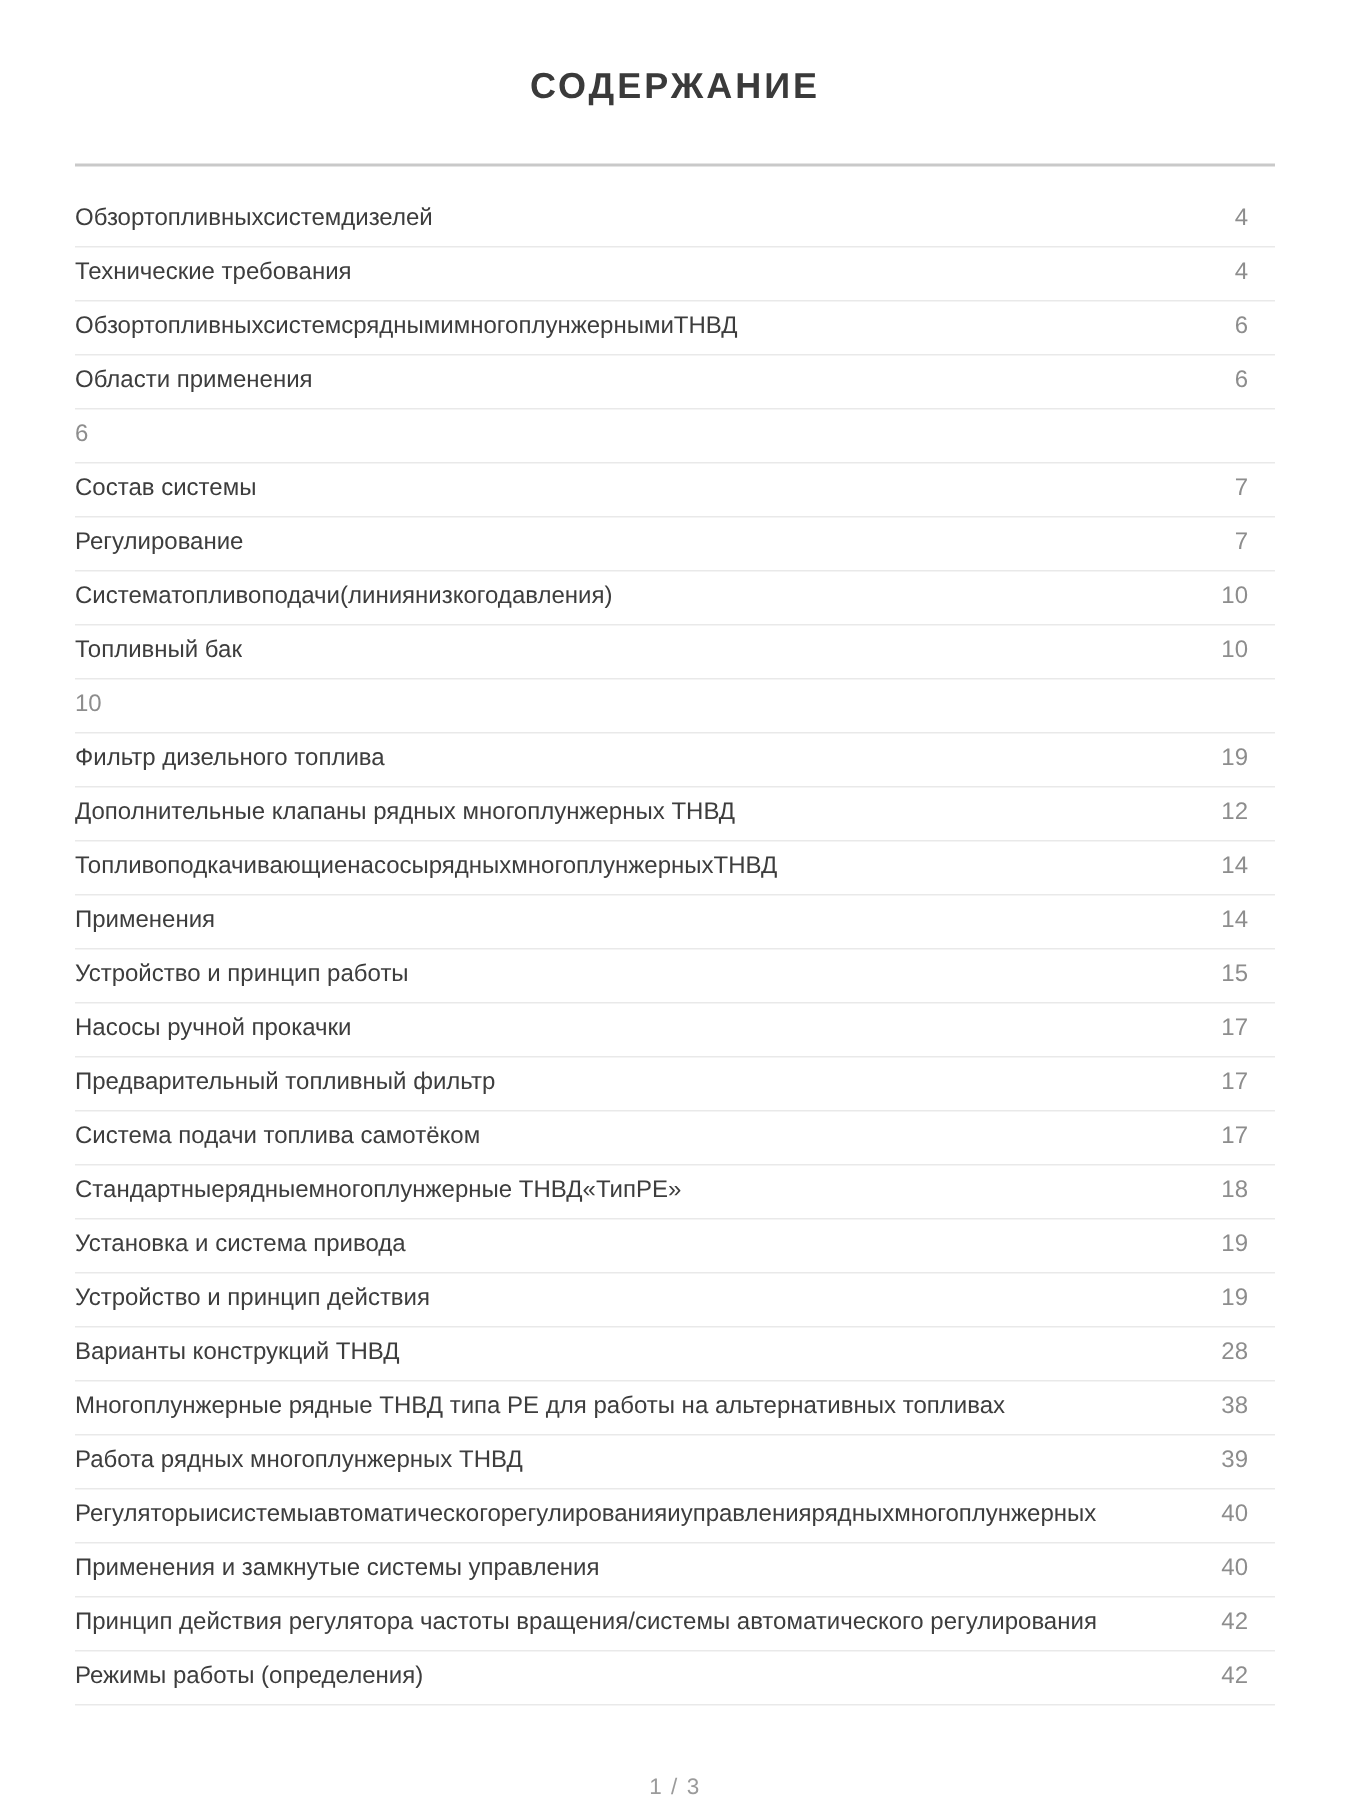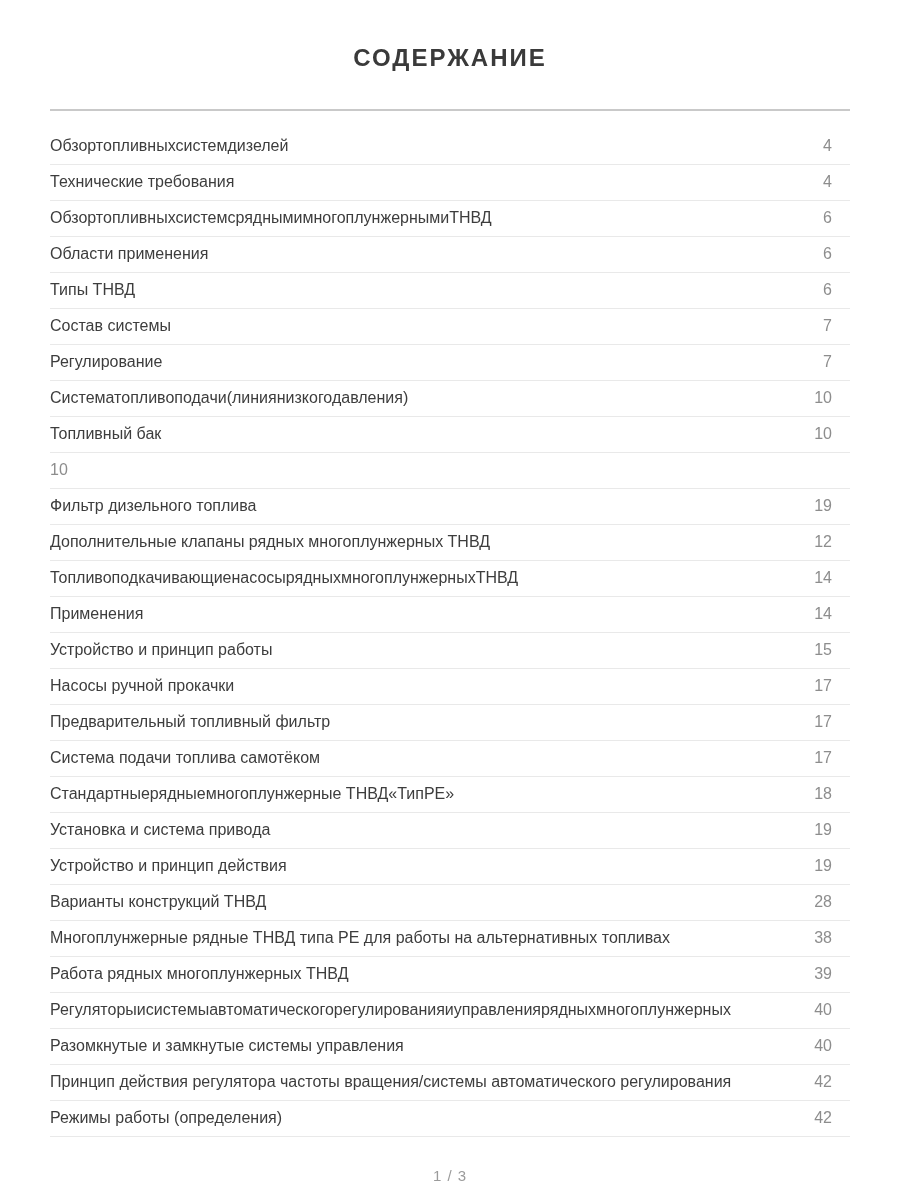--- a/index.html
+++ b/index.html
@@ -60,21 +60,21 @@
     flex:0 0 auto;
     font-size:16px;
     line-height:26px;
     color:var(--muted);
     padding-right:18px;
     text-align:right;
   }
   .toc-row.clip{gap:11px;}
   .toc-row.clip .toc-row-page{padding-right:18px;}
   .pager{
-    margin-top:30px;
+    margin-top:46px;
     text-align:center;
     font-size:15px;
     letter-spacing:1px;
     color:var(--footer);
   }
 </style>
 </head>
 <body>
 
 <div class="doc">
@@ -94,21 +94,20 @@
   </div>
       <div class="toc-row">
     <span class="toc-row-title">ОбзортопливныхсистемсряднымимногоплунжернымиТНВД</span>
     <span class="toc-row-page">6</span>
   </div>
       <div class="toc-row">
     <span class="toc-row-title">Области применения</span>
     <span class="toc-row-page">6</span>
   </div>
       <div class="toc-row">
-    <span class="toc-row-title">Типы ТНВД</span>
     <span class="toc-row-page">6</span>
   </div>
       <div class="toc-row">
     <span class="toc-row-title">Состав системы</span>
     <span class="toc-row-page">7</span>
   </div>
       <div class="toc-row">
     <span class="toc-row-title">Регулирование</span>
     <span class="toc-row-page">7</span>
   </div>
@@ -177,21 +176,21 @@
   </div>
       <div class="toc-row">
     <span class="toc-row-title">Работа рядных многоплунжерных ТНВД</span>
     <span class="toc-row-page">39</span>
   </div>
       <div class="toc-row clip">
     <span class="toc-row-title">Регуляторыисистемыавтоматическогорегулированияиуправлениярядныхмногоплунжерных</span>
     <span class="toc-row-page">40</span>
   </div>
       <div class="toc-row">
-    <span class="toc-row-title">Разомкнутые и замкнутые системы управления</span>
+    <span class="toc-row-title">Применения и замкнутые системы управления</span>
     <span class="toc-row-page">40</span>
   </div>
       <div class="toc-row">
     <span class="toc-row-title">Принцип действия регулятора частоты вращения/системы автоматического регулирования</span>
     <span class="toc-row-page">42</span>
   </div>
       <div class="toc-row">
     <span class="toc-row-title">Режимы работы (определения)</span>
     <span class="toc-row-page">42</span>
   </div>

